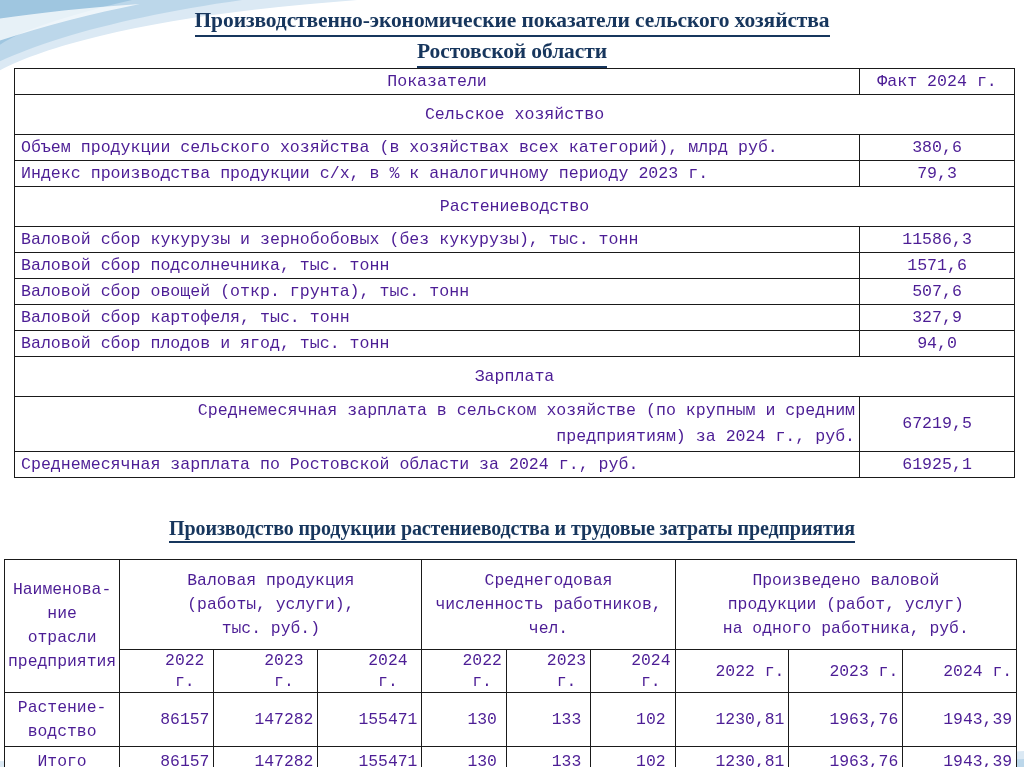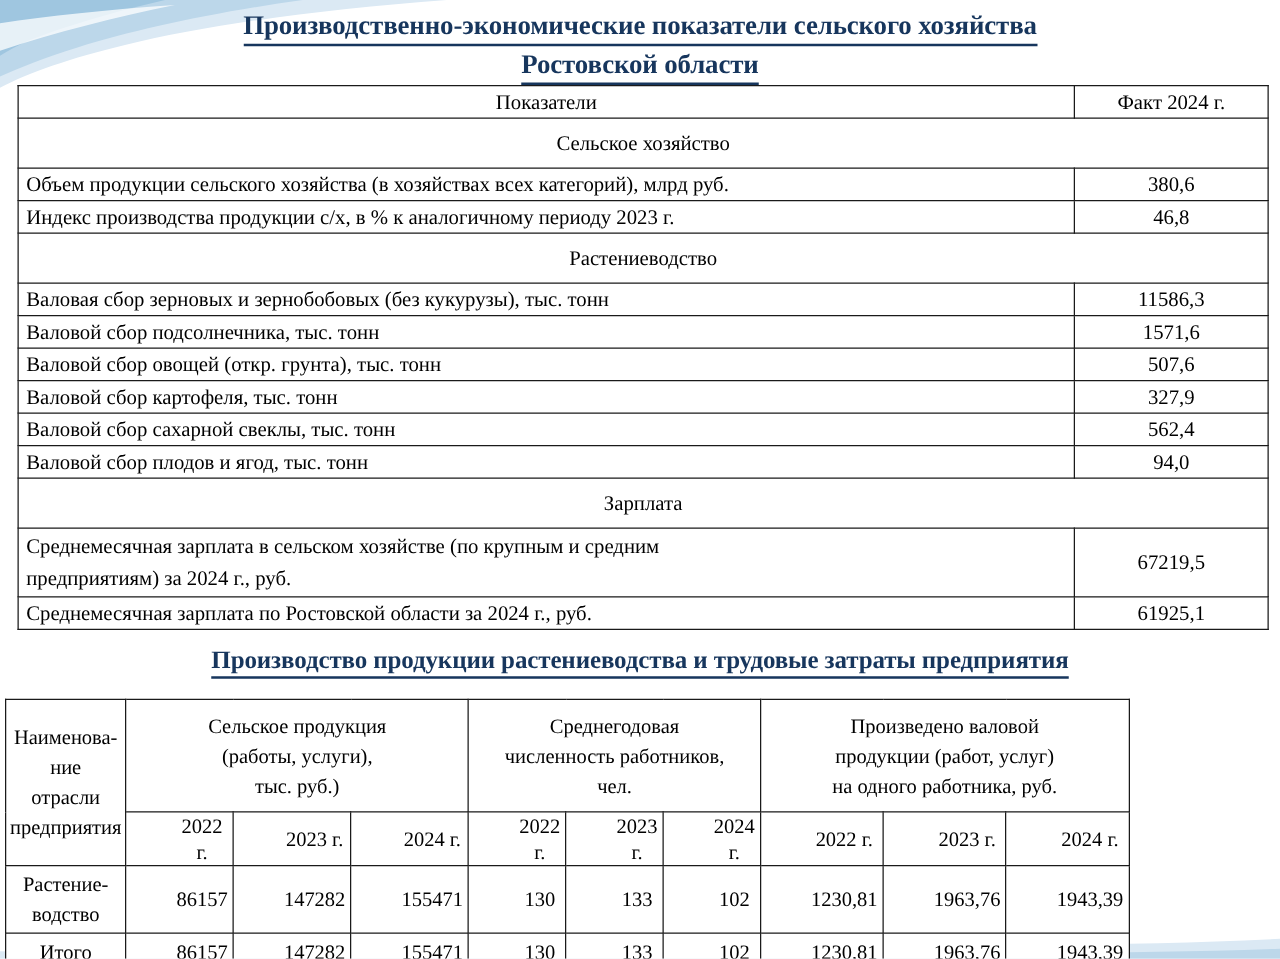--- a/index.html
+++ b/index.html
@@ -51,22 +51,22 @@
   #title-second .tline {
     display: inline-block;
     border-bottom: 2px solid #17365D;
   }
 
   
   table.grid {
     position: absolute;
     border-collapse: collapse;
     background: #ffffff;
-    color: #000000;
-    font-family: Liberation Serif, serif;
+    color: #4c1d95;
+    font-family: Liberation Mono, monospace;
   }
   table.grid td, table.grid th {
     border: 1.4px solid #1a1a1a;
     padding: 0 4px;
     font-weight: normal;
     vertical-align: middle;
     background: #ffffff;
   }
 
   
@@ -81,21 +81,21 @@
   #table-indicators .c-val  { text-align: center; width: 155px; }
   #table-indicators .hdr    { text-align: center; }
   #table-indicators .section-row td {
     text-align: center;
     height: 40px;
   }
   #table-indicators .tall td { height: 55px; }
   #table-indicators .twoline {
     display: block;
     line-height: 26px;
-    text-align: left;
+    text-align: right;
   }
 
   
   #table-production {
     left: 4px;
     top: 559px;
     width: 833px;
     font-size: 16.4px;
   }
   #table-production td {
@@ -149,45 +149,41 @@
 
       <tr class="section-row">
         <td colspan="2">Сельское хозяйство</td>
       </tr>
       <tr>
         <td class="c-name">Объем продукции сельского хозяйства (в хозяйствах всех категорий), млрд руб.</td>
         <td class="c-val">380,6</td>
       </tr>
       <tr>
         <td class="c-name">Индекс производства продукции с/х, в % к аналогичному периоду 2023 г.</td>
-        <td class="c-val">46,8</td>
+        <td class="c-val">79,3</td>
       </tr>
 
       <tr class="section-row">
         <td colspan="2">Растениеводство</td>
       </tr>
       <tr>
-        <td class="c-name">Валовая сбор зерновых и зернобобовых (без кукурузы), тыс. тонн</td>
+        <td class="c-name">Валовой сбор кукурузы и зернобобовых (без кукурузы), тыс. тонн</td>
         <td class="c-val">11586,3</td>
       </tr>
       <tr>
         <td class="c-name">Валовой сбор подсолнечника, тыс. тонн</td>
         <td class="c-val">1571,6</td>
       </tr>
       <tr>
         <td class="c-name">Валовой сбор овощей (откр. грунта), тыс. тонн</td>
         <td class="c-val">507,6</td>
       </tr>
       <tr>
         <td class="c-name">Валовой сбор картофеля, тыс. тонн</td>
         <td class="c-val">327,9</td>
-      </tr>
-      <tr>
-        <td class="c-name">Валовой сбор сахарной свеклы, тыс. тонн</td>
-        <td class="c-val">562,4</td>
       </tr>
       <tr>
         <td class="c-name">Валовой сбор плодов и ягод, тыс. тонн</td>
         <td class="c-val">94,0</td>
       </tr>
 
       <tr class="section-row">
         <td colspan="2">Зарплата</td>
       </tr>
       <tr class="tall">
@@ -223,21 +219,21 @@
     </colgroup>
     <tbody>
       <tr>
         <td class="grouphdr rowname" rowspan="2">
           <span class="multiline">Наименова-</span>
           <span class="multiline">ние</span>
           <span class="multiline">отрасли</span>
           <span class="multiline">предприятия</span>
         </td>
         <td class="grouphdr" colspan="3">
-          <span class="multiline">Сельское продукция</span>
+          <span class="multiline">Валовая продукция</span>
           <span class="multiline">(работы, услуги),</span>
           <span class="multiline">тыс. руб.)</span>
         </td>
         <td class="grouphdr" colspan="3">
           <span class="multiline">Среднегодовая</span>
           <span class="multiline">численность работников,</span>
           <span class="multiline">чел.</span>
         </td>
         <td class="grouphdr" colspan="3">
           <span class="multiline">Произведено валовой</span>

